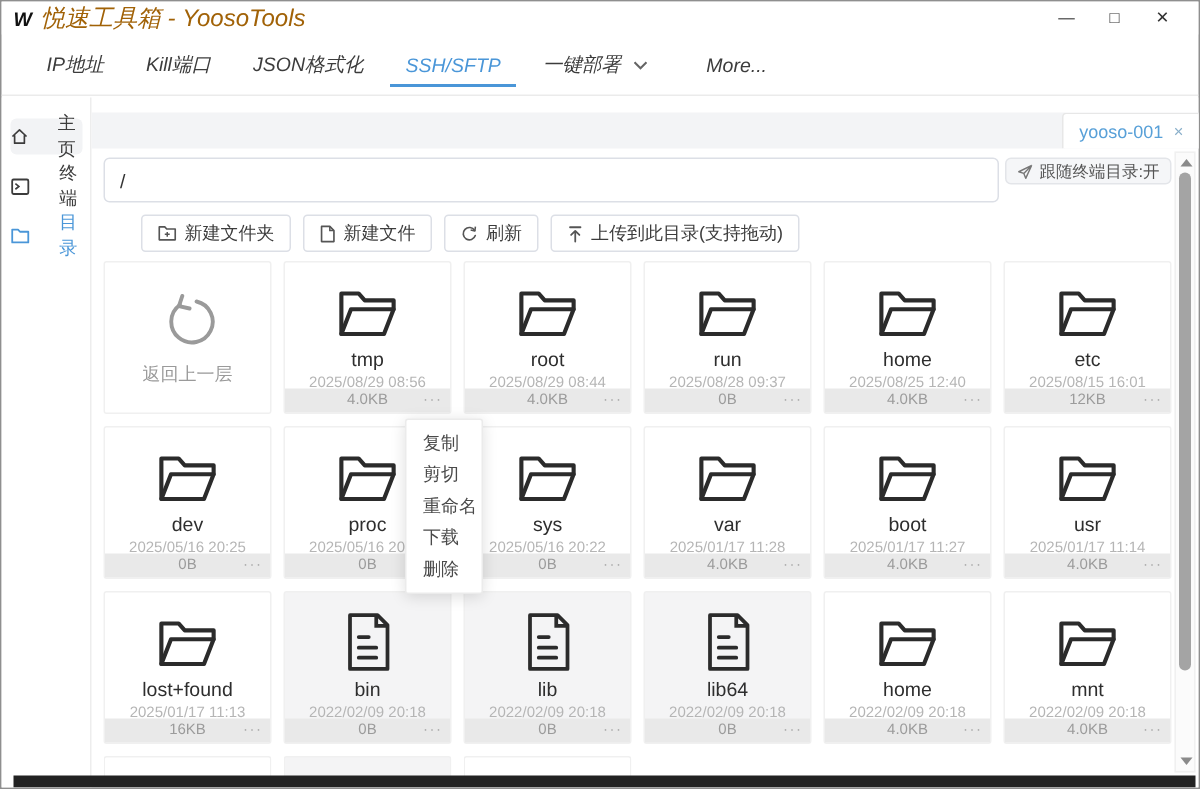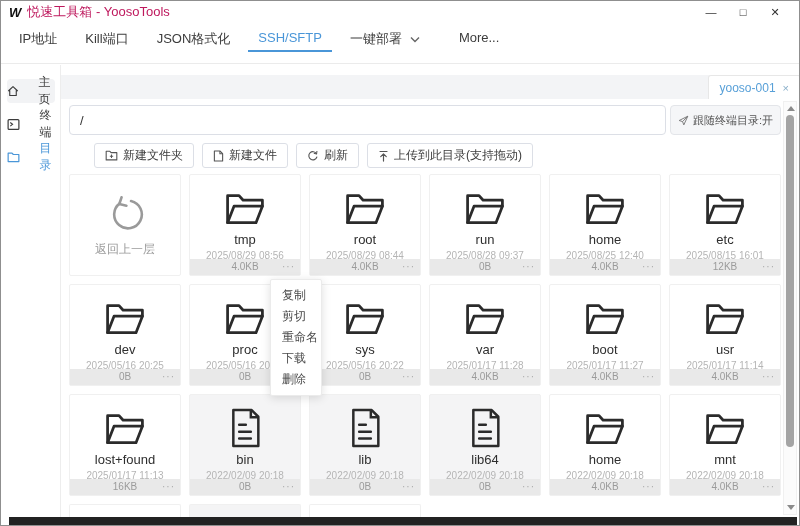--- a/index.html
+++ b/index.html
@@ -2,26 +2,26 @@
 <html><head>
 <meta charset="utf-8">
 <style>
   * { margin:0; padding:0; box-sizing:border-box; }
   html,body { background:#d8d8d8; font-family:"Liberation Sans", sans-serif; }
   .window { position:relative; width:800px; height:526px; background:#fff; border:1px solid #8f8f8f; overflow:hidden; }
 
   
   .titlebar { height:22px; display:flex; align-items:center; padding:0 8px; background:#fff; }
   .app-logo { font-weight:bold; font-size:13px; color:#111; margin-right:6px; font-style:italic; }
-  .app-title { font-size:13px; color:#be185d; }
+  .app-title { font-size:16px; color:#a16207;font-style:italic; }
   .win-controls { margin-left:auto; display:flex; }
   .wctrl { width:32px; text-align:center; font-size:11px; color:#333; line-height:20px; cursor:default; }
 
   
-  .tooltabs { height:41px; border-bottom:1px solid #ebebeb; display:flex; align-items:flex-start; padding:0 4px; }
+  .tooltabs { height:41px; border-bottom:1px solid #ebebeb; display:flex; align-items:center; padding:0 16px;font-style:italic; }
   .ttab { display:flex; align-items:center; padding:0 11px; font-size:13px; color:#3c3c3c; position:relative; }
   .ttab .lbl { padding:7px 3px; border-radius:4px; white-space:nowrap; }
   .ttab.pill .lbl { background:#e8f3fc; color:#4a96d8; padding:7px 13px; }
   .ttab.active { color:#4a96d8; }
   .ttab.active::after { content:""; position:absolute; left:4px; right:4px; bottom:0; height:2px; background:#4a96d8; }
   .ttab.more { margin-left:14px; }
   .chev { margin-left:5px; display:inline-flex; }
 
   
   .bodyrow { position:absolute; top:64px; left:0; right:0; bottom:0; display:flex; background:#fff; }
@@ -31,21 +31,21 @@
   .side-item.active { color:#4a96d8; }
 
   .main { flex:1; position:relative; }
   .session-strip { height:24px; margin-top:10px; background:#f3f4f6; display:flex; padding-left:8px;justify-content:flex-end; }
   .session-tab { background:#fff; border:1px solid #e7e7e7; border-bottom:none; border-radius:3px 3px 0 0; display:flex; align-items:center; gap:7px; padding:0 11px; font-size:12px; color:#58a0d8; }
   .session-close { color:#88aec9; font-size:11px; }
 
   .content { padding:6px 20px 0 8px; }
   .pathrow { display:flex; gap:4px; }
   .path-input { flex:1; height:30px; border:1px solid #dcdfe6; border-radius:4px; background:#fff; display:flex; align-items:center; padding:0 10px; font-size:13px; color:#333; }
-  .follow-btn { height:30px; border:1px solid #e3e5e9; border-radius:4px; background:#f5f6f8; display:flex; align-items:center; gap:4px; padding:0 7px; font-size:11px; color:#555; white-space:nowrap; }
+  .follow-btn { height:18px; border:1px solid #e3e5e9; border-radius:4px; background:#f5f6f8; display:flex; align-items:center; gap:4px; padding:0 7px; font-size:11px; color:#555; white-space:nowrap; }
 
   .toolbar { margin-top:8px; display:flex; gap:8px;padding-left:25px; }
   .tbtn { height:25px; border:1px solid #dcdfe6; border-radius:3px; background:#fff; display:flex; align-items:center; gap:5px; padding:0 10px; font-size:12px; color:#3c3c3c; white-space:nowrap; }
 
   
   .grid { margin-top:6px; display:grid; grid-template-columns:repeat(6,112px); gap:8px; }
   .card { position:relative; height:102px; border:1px solid #f0f0f0; border-radius:2px; background:#fff; text-align:center; padding-top:11px; }
   .card.graybg { background:#f4f4f5; }
   .iconwrap { height:44px; display:flex; align-items:center; justify-content:center; }
   .fname { font-size:13px; color:#2e2e2e; margin-top:2px; line-height:15px; white-space:nowrap; overflow:hidden; }

